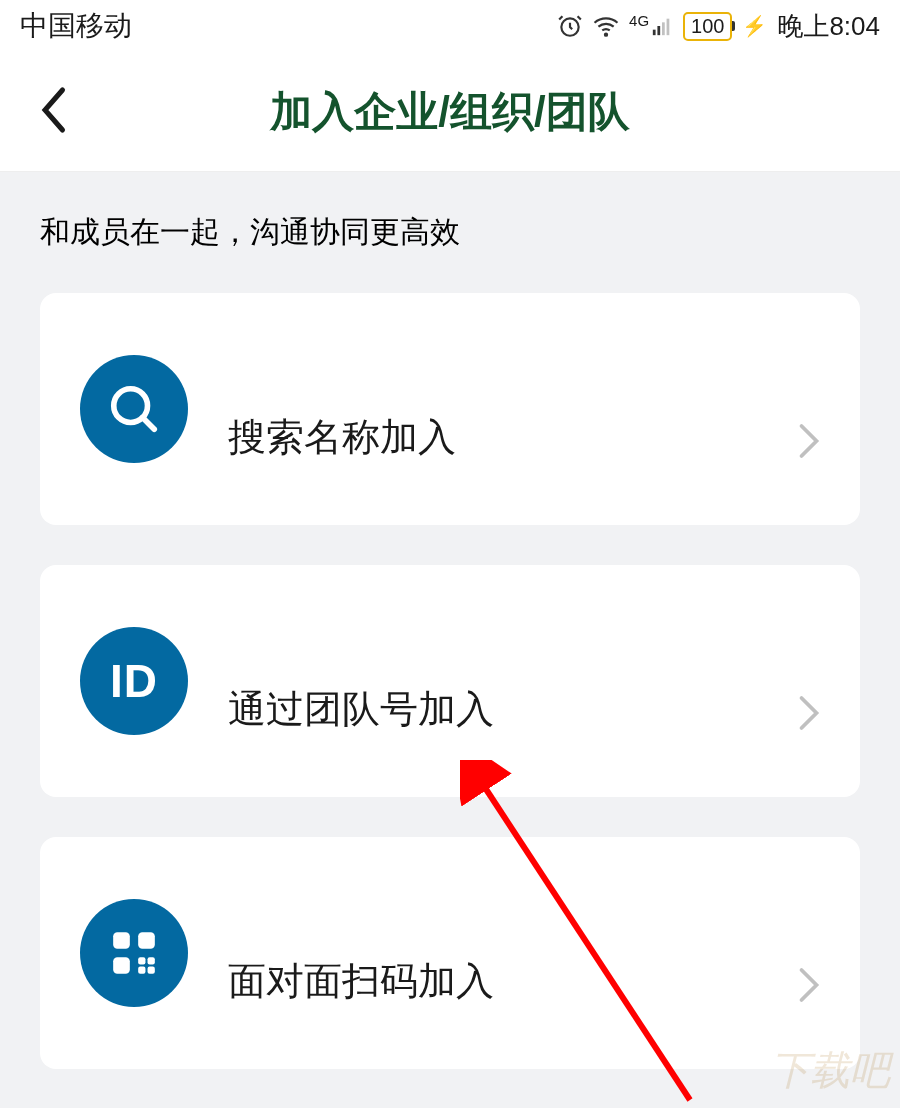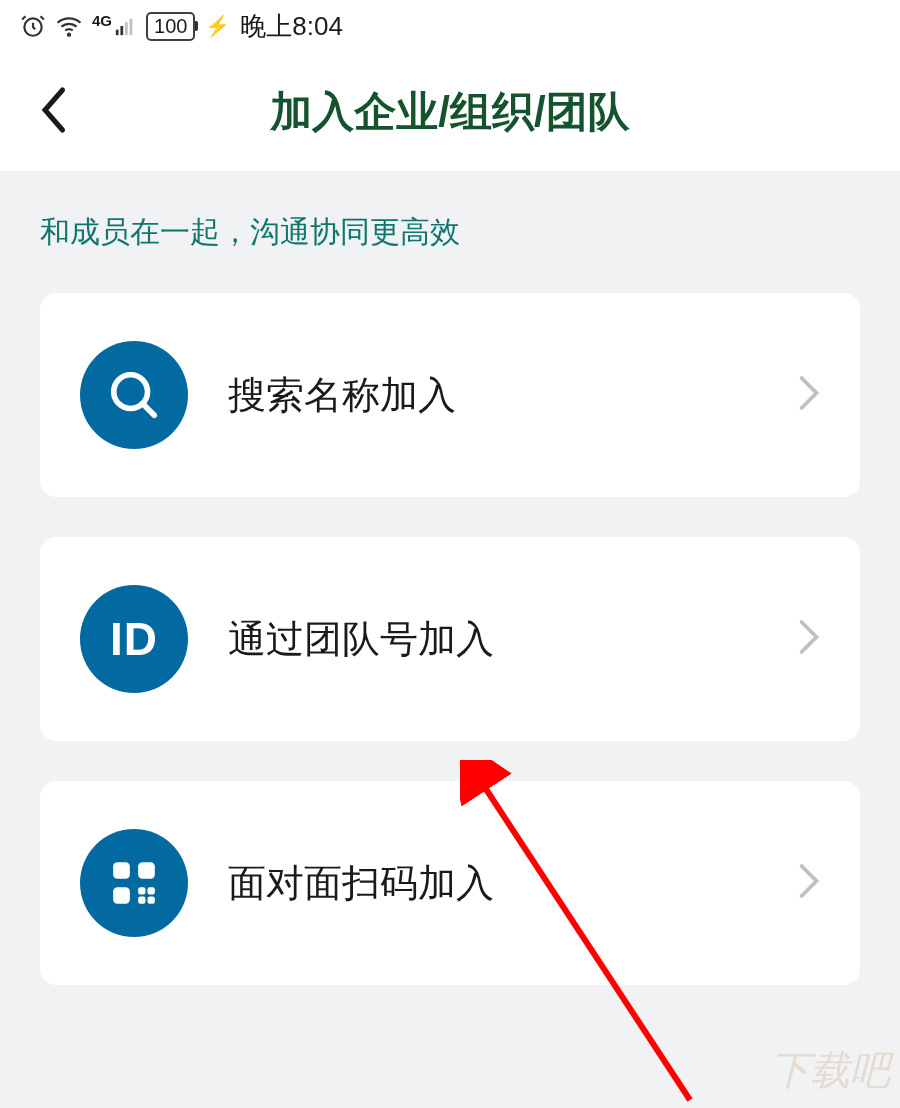--- a/index.html
+++ b/index.html
@@ -41,21 +41,21 @@
     }
     
     .status-icon {
       display: inline-flex;
       align-items: center;
     }
     
     .battery-box {
       display: inline-flex;
       align-items: center;
-      border: 2px solid #404040;
+      border: 2px solid #eab308;
       border-radius: 5px;
       padding: 1px 6px;
       font-size: 20px;
       position: relative;
     }
     
     .battery-box::after {
       content: '';
       position: absolute;
       right: -5px;
@@ -100,31 +100,31 @@
     
     .section-heading {
       font-size: 44px;
       font-weight: 700;
       color: #1a1a1a;
       margin-bottom: 18px;
     }
     
     .section-subtitle {
       font-size: 30px;
-      color: #0f766e;
+      color: #000000;
       margin-bottom: 40px;
     }
     
     .option-card {
       background: #fff;
       border-radius: 16px;
-      padding: 48px 40px;
+      padding: 62px 40px;
       margin-bottom: 40px;
       display: flex;
-      align-items: center;
+      align-items: flex-end;
       cursor: pointer;
     }
     
     .option-icon {
       width: 108px;
       height: 108px;
       border-radius: 50%;
       background: #0369a1;
       display: flex;
       align-items: center;
@@ -167,37 +167,38 @@
       font-size: 40px;
       color: #a16207;
       font-style: italic;
       pointer-events: none;
     }
   </style>
 </head>
 <body>
 
 <div class="status-bar">
+  <div class="status-left">中国移动</div>
   <div class="status-right">
     <span class="status-icon">
       <svg width="26" height="26" viewBox="0 0 24 24" fill="none" stroke="#333" stroke-width="2">
         <circle cx="12" cy="13" r="8"></circle>
         <path d="M12 9v4l2 2"></path>
         <path d="M5 3L2 6M22 6l-3-3"></path>
       </svg>
     </span>
     <span class="status-icon">
       <svg width="26" height="26" viewBox="0 0 24 24" fill="none" stroke="#333" stroke-width="2">
         <path d="M5 12.55a11 11 0 0 1 14.08 0"></path>
         <path d="M1.42 9a16 16 0 0 1 21.16 0"></path>
         <path d="M8.53 16.11a6 6 0 0 1 6.95 0"></path>
         <circle cx="12" cy="20" r="1" fill="#333"></circle>
       </svg>
     </span>
-    <span class="status-icon" style="font-size:16px;position:relative;font-weight:bold;">
+    <span class="status-icon" style="font-size:16px;position:relative;">
       <span style="position:relative;top:-6px;font-size:15px;">4G</span>
       <svg width="22" height="22" viewBox="0 0 24 24" fill="#333" style="margin-left:2px;">
         <rect x="2" y="16" width="3" height="6"></rect>
         <rect x="7" y="12" width="3" height="10"></rect>
         <rect x="12" y="8" width="3" height="14" opacity="0.3"></rect>
         <rect x="17" y="4" width="3" height="18" opacity="0.3"></rect>
       </svg>
     </span>
     <span class="battery-box">
       <span>100</span>

